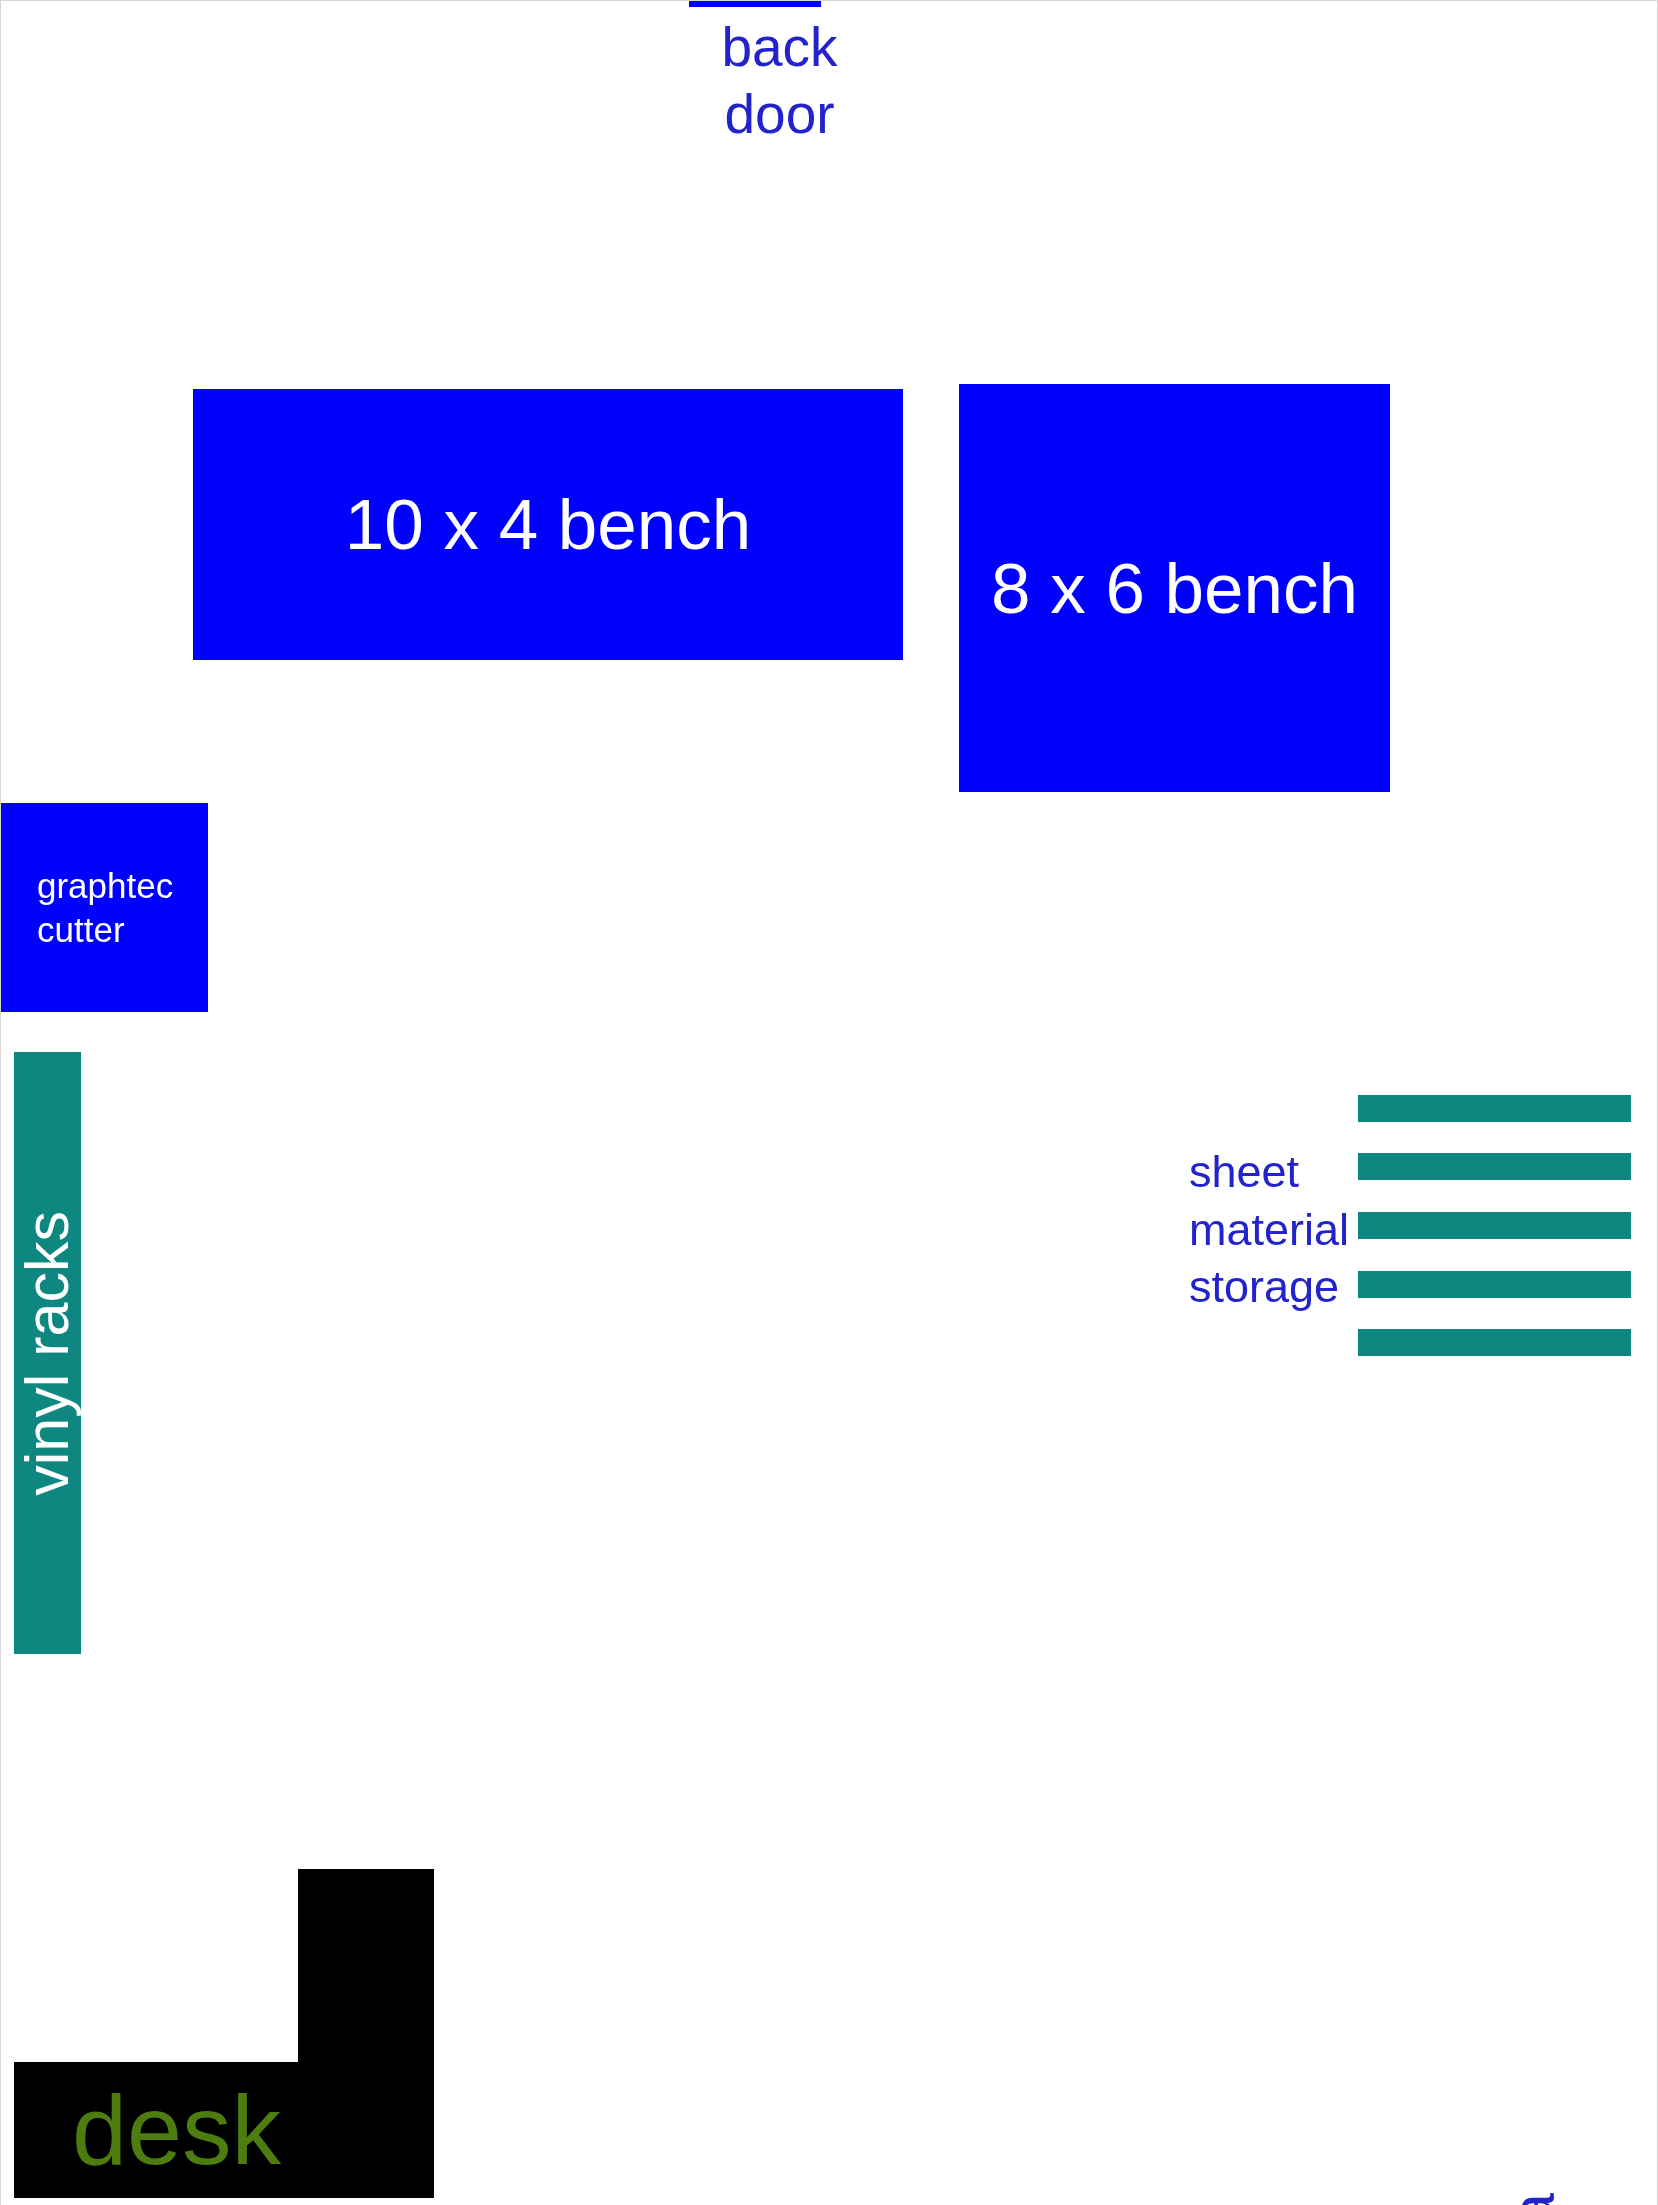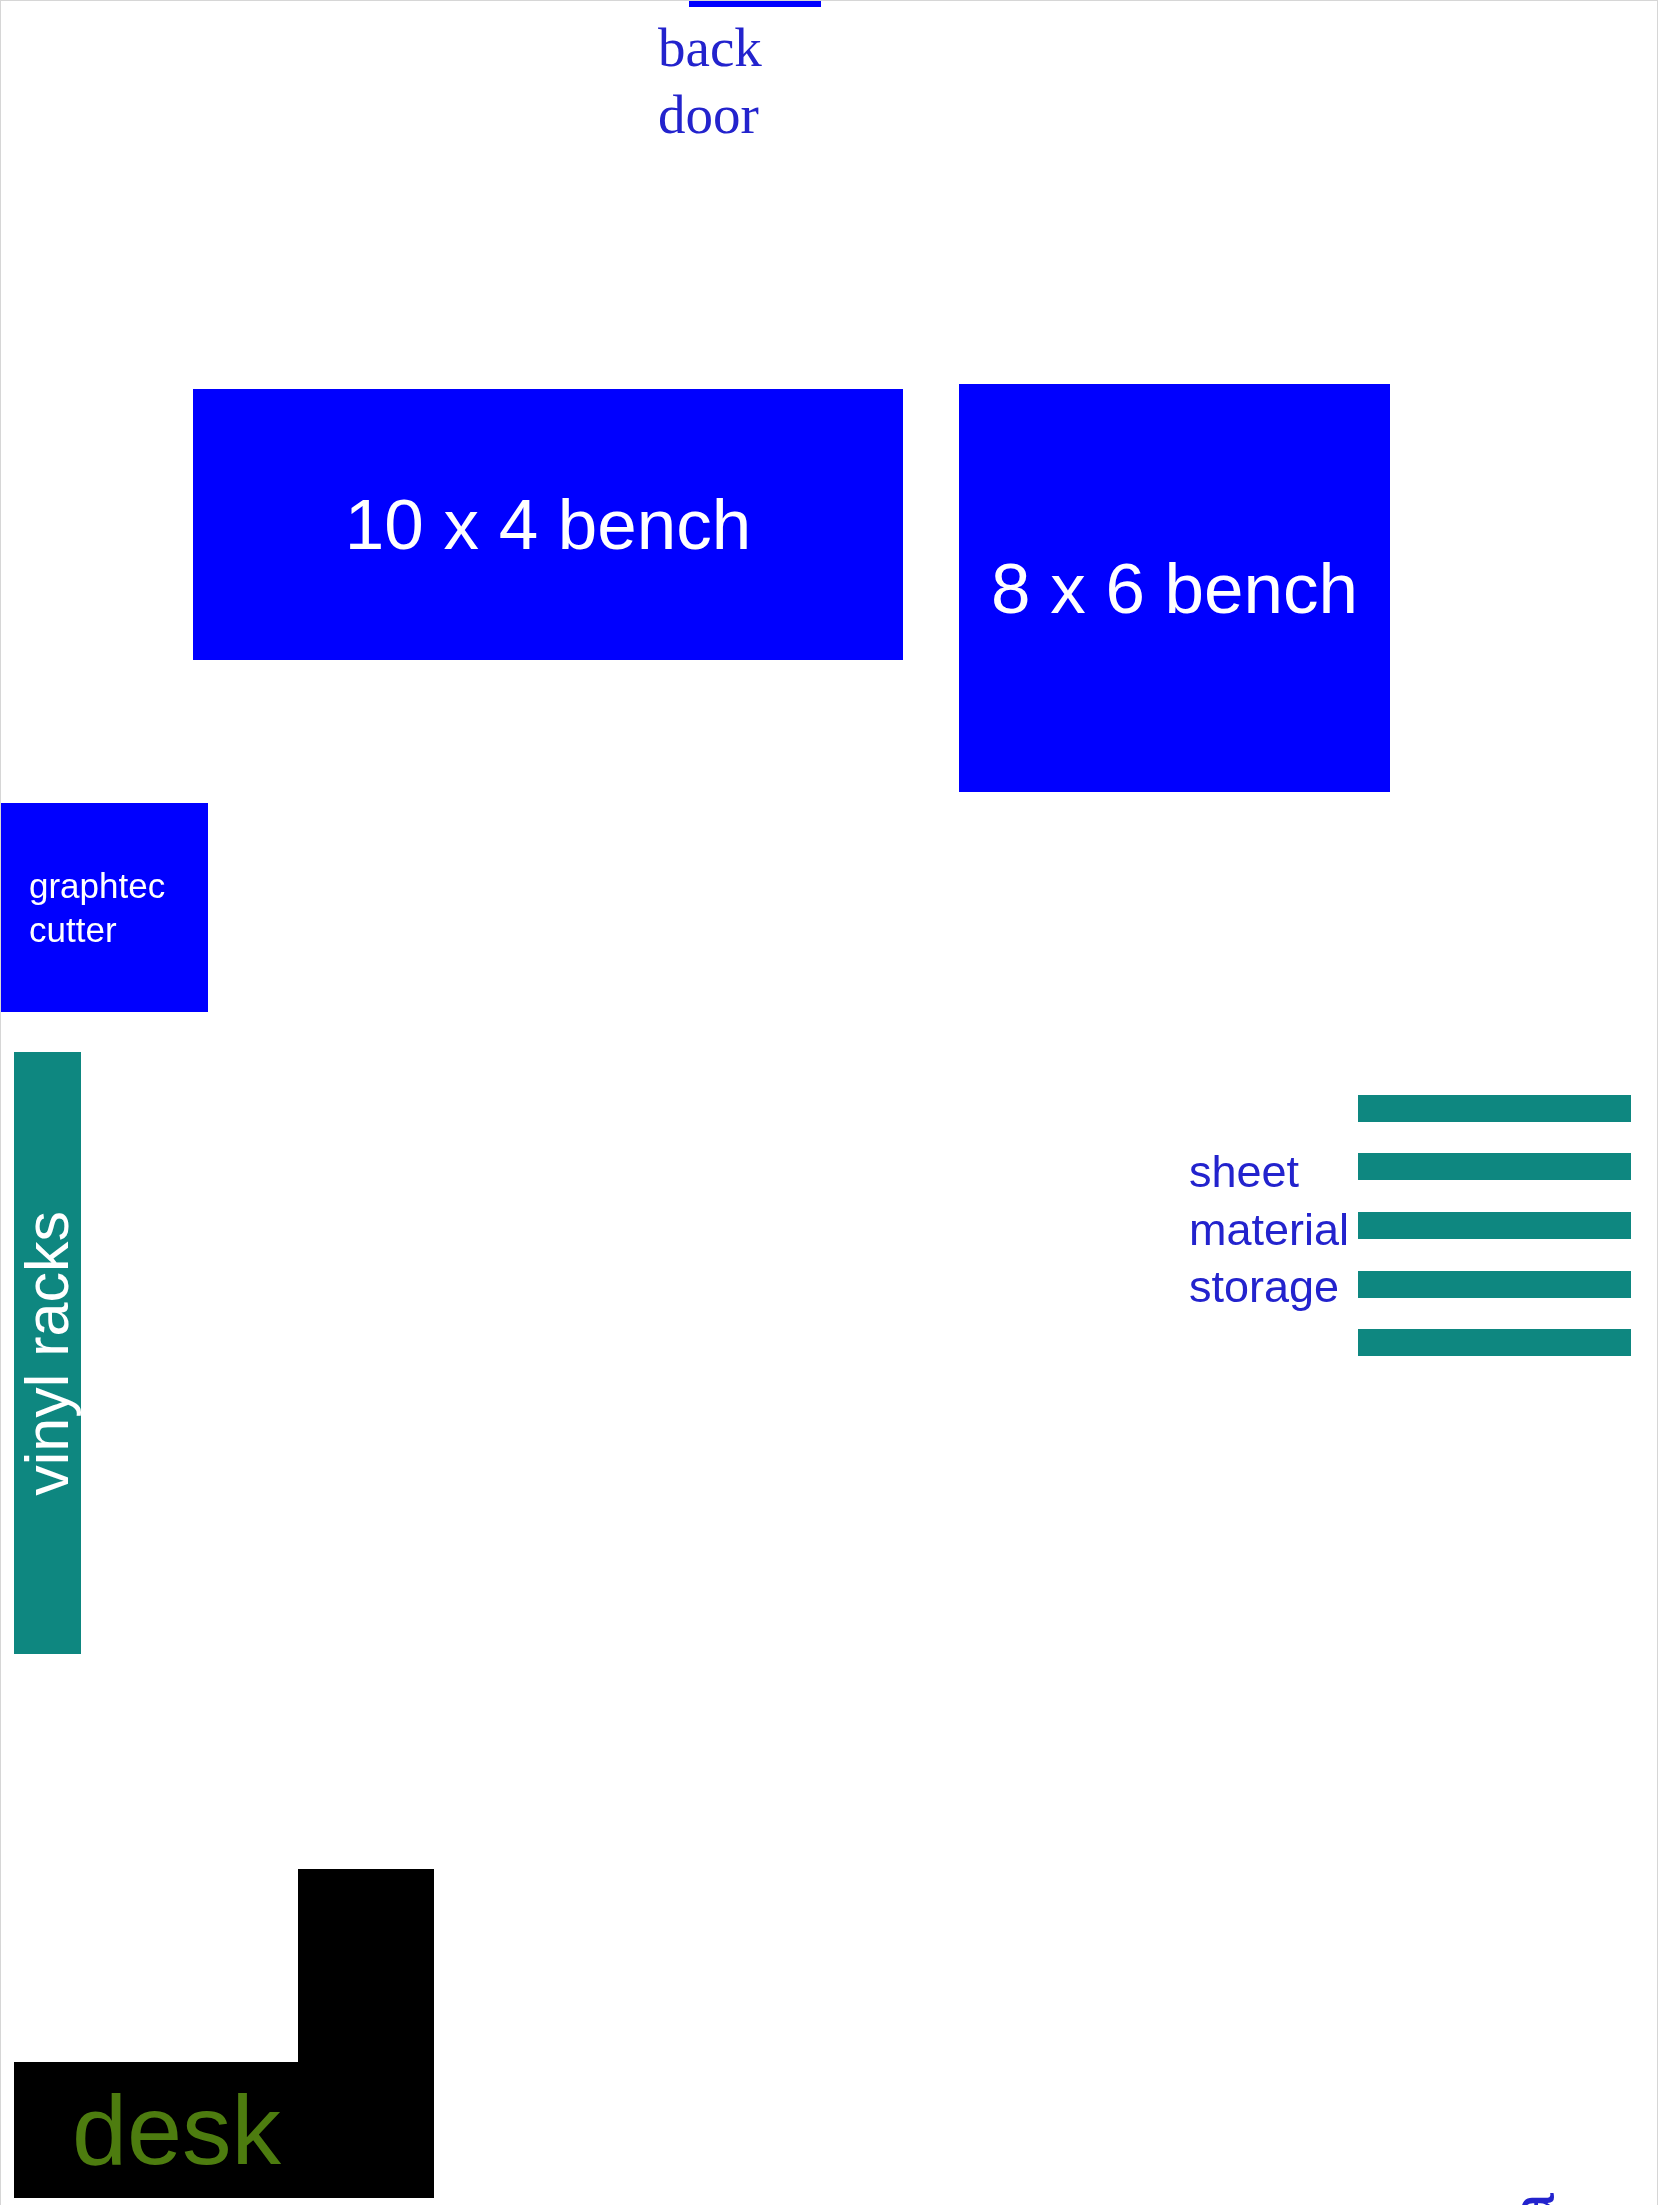--- a/index.html
+++ b/index.html
@@ -36,24 +36,24 @@
     text-align: center;
   }
 
   
   #back-door-line {
     left: 688px; top: 0px;
     width: 132px; height: 6.2px;
     background: #0000ff;
   }
   #back-door-label {
-    left: 657px; top: 13.2px;
+    left: 686px; top: 13.2px;
     width: 185px;
     font-size: 55px;
-    font-family: Liberation Serif, serif;
+    text-align: center;
   }
 
   #bench-10x4 {
     left: 192px; top: 388px;
     width: 710px; height: 271px;
     font-size: 71px;
   }
   #bench-8x6 {
     left: 958px; top: 383px;
     width: 431px; height: 408px;
@@ -61,21 +61,21 @@
   }
 
   #graphtec-cutter {
     left: 0px; top: 802px;
     width: 207px; height: 209px;
     background: #0000ff;
     color: #ffffff;
     display: flex;
     flex-direction: column;
     justify-content: center;
-    padding-left: 28px;
+    padding-left: 36px;
     box-sizing: border-box;
     font-size: 35px;
     line-height: 1.25;
   }
 
   #vinyl-racks {
     left: 12.8px; top: 1051px;
     width: 67px; height: 602px;
     background: #0e8780;
     color: #ffffff;

